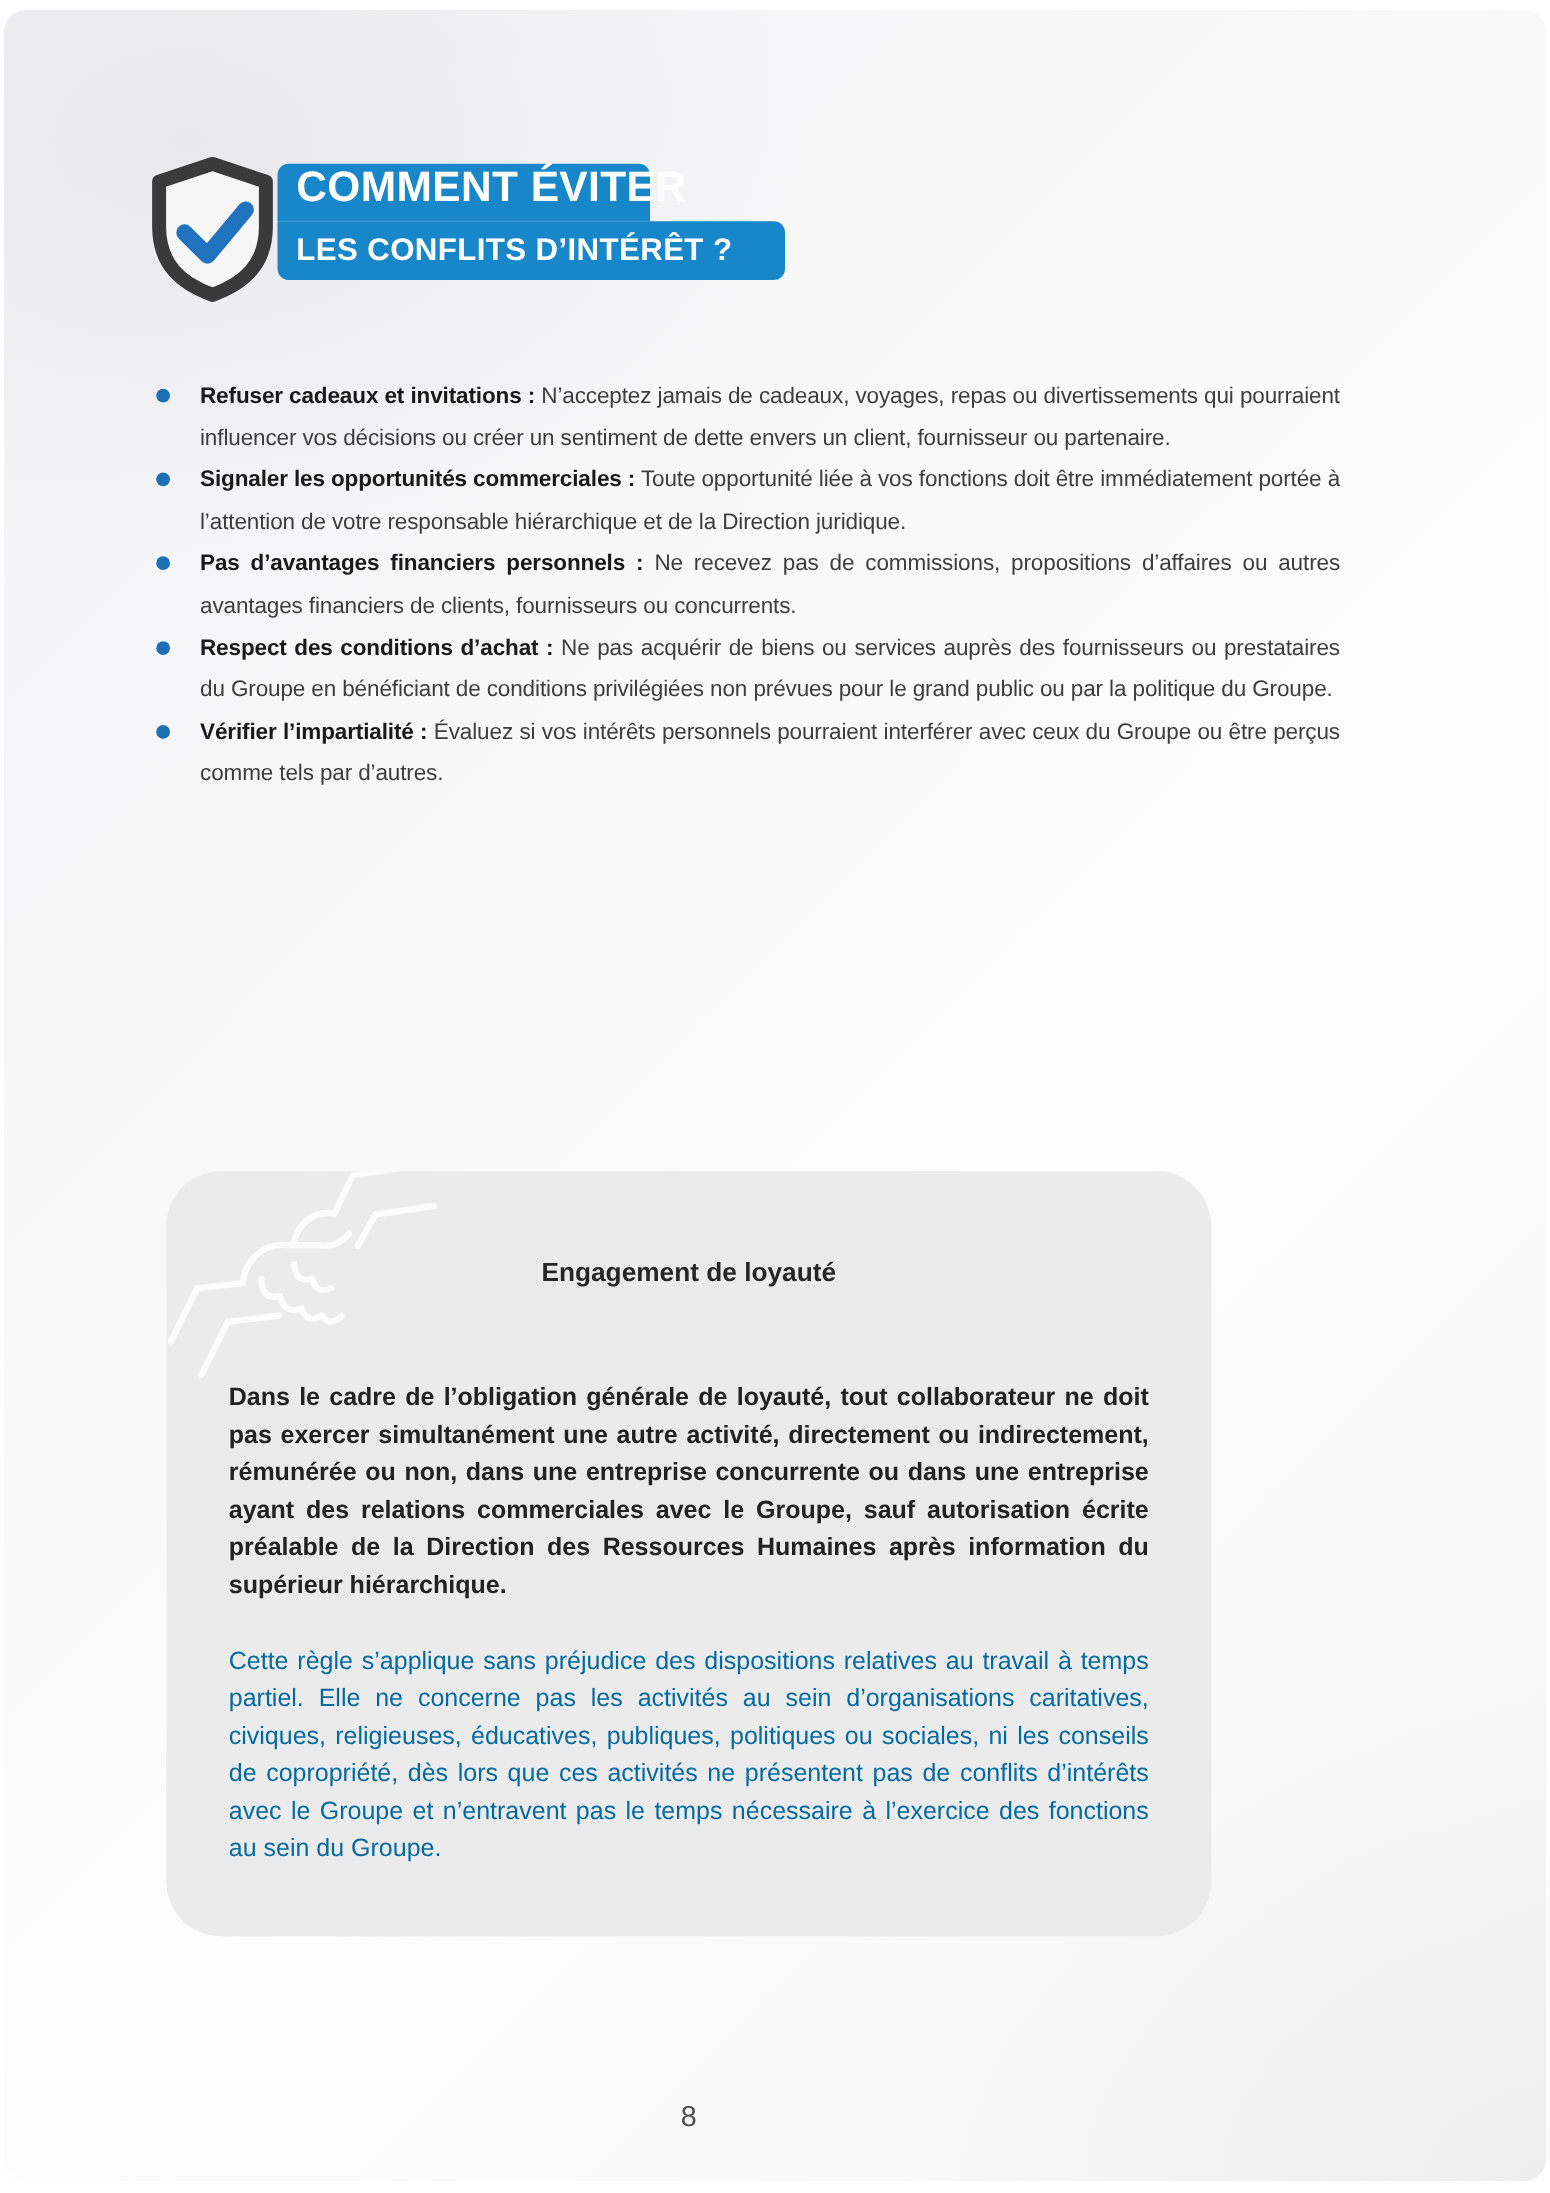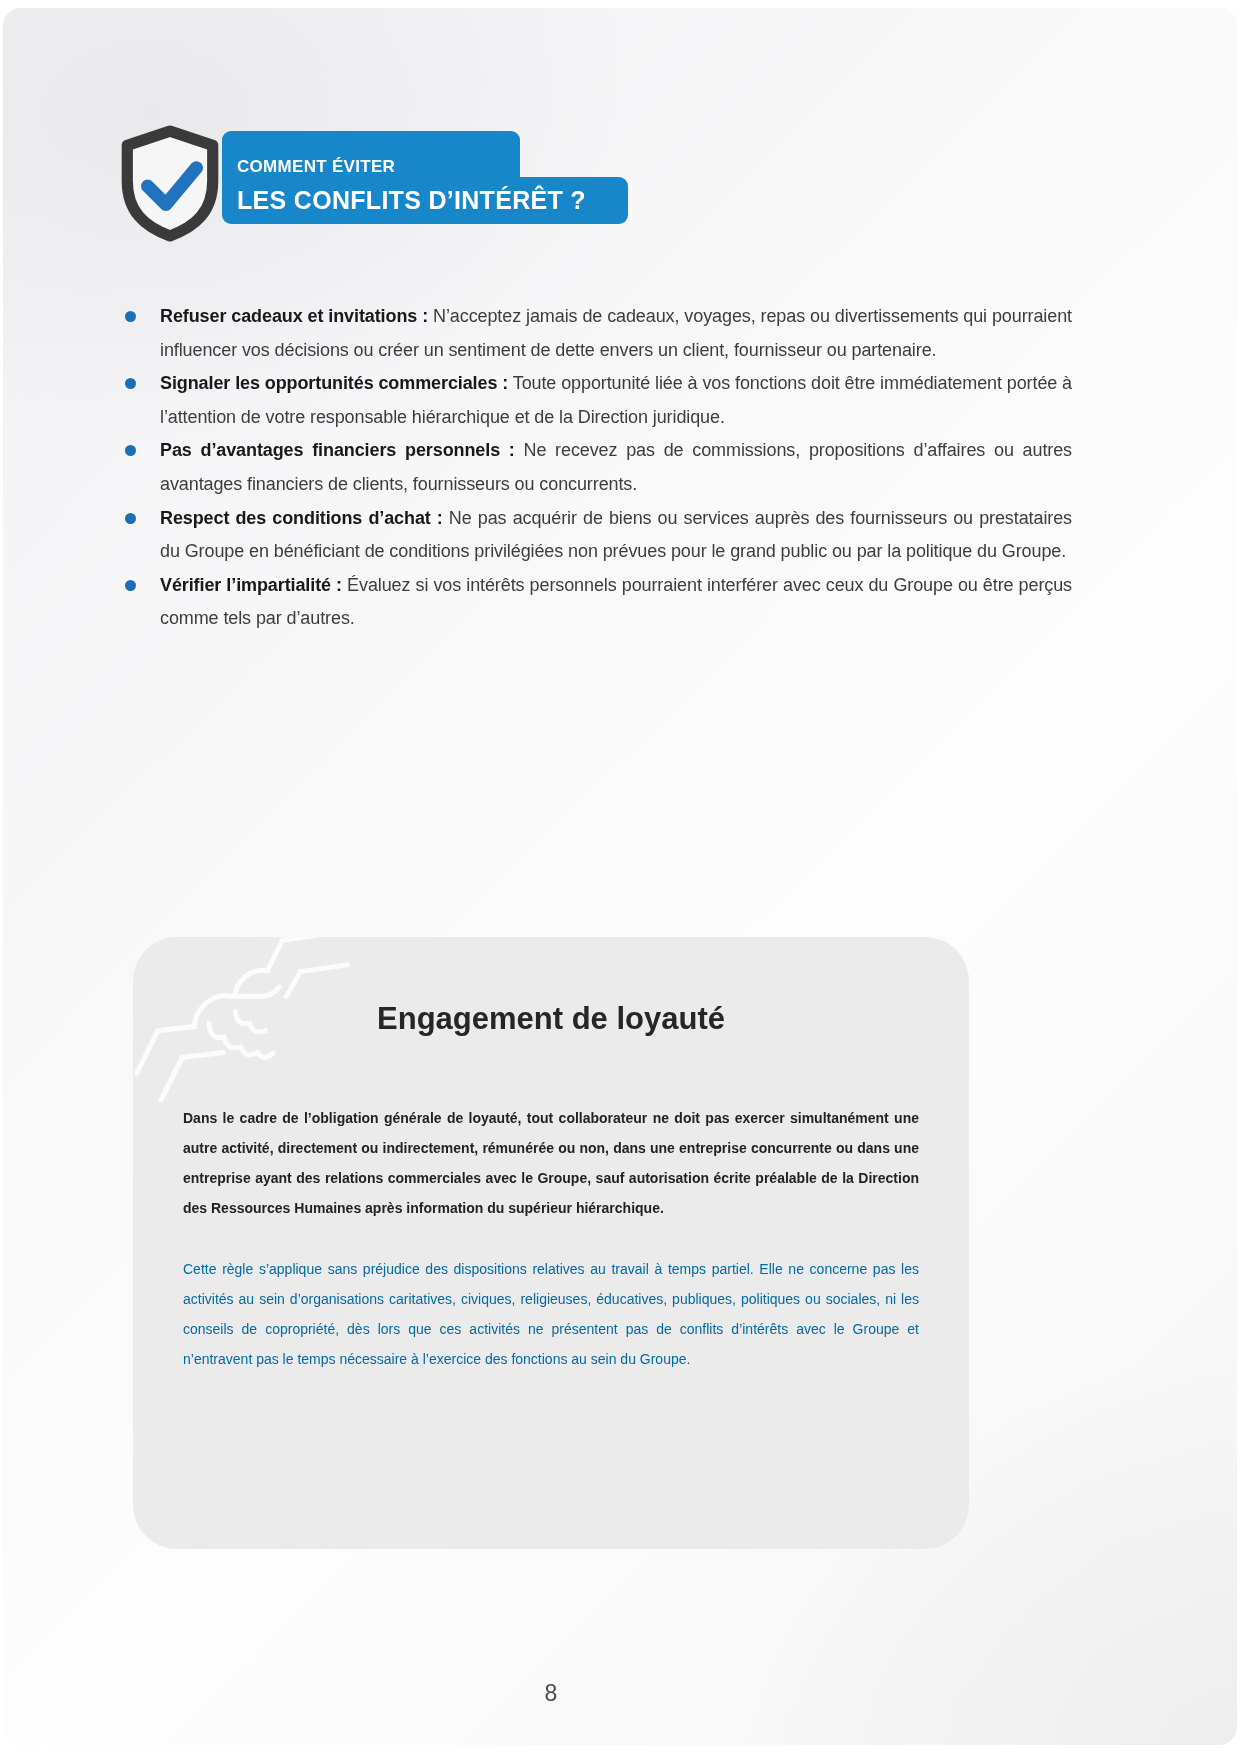--- a/index.html
+++ b/index.html
@@ -18,22 +18,22 @@
       radial-gradient(ellipse 900px 700px at 100% 100%, #eeeeef 0%, rgba(238,238,240,0) 55%),
       linear-gradient(135deg,#f2f2f4 0%,#f8f8f9 35%,#fdfdfd 60%,#f5f5f6 100%);
   }
 
   
   .shield{position:absolute;left:114px;top:122px;width:112px;height:120px;}
   .banner{position:absolute;left:222px;top:131px;color:#fff;}
   .banner .row1{
     width:298px;height:46px;border-radius:9px 9px 0 0;
     background:var(--banner-blue);
-    display:flex;align-items:flex-end;padding-left:15px;box-sizing:border-box;
-    font-size:17px;letter-spacing:.3px;
+    display:flex;align-items:flex-start;padding-left:15px;box-sizing:border-box;
+    font-size:34px;letter-spacing:.3px;
   }
   .banner .row2{
     width:406px;height:47px;border-radius:0 9px 9px 9px;
     background:var(--banner-blue);
     display:flex;align-items:center;padding-left:15px;box-sizing:border-box;
     font-size:25px;letter-spacing:.3px;
   }
   .w400{font-weight:700;} .w800{font-weight:800;}
   .banner .sp{white-space:pre;}
 
@@ -53,26 +53,26 @@
   }
   .tip .lead{font-weight:700;color:#191919;}
 
   
   .loybox{
     position:absolute;left:133px;top:937px;width:836px;height:612px;
     background:#ebebec;border-radius:44px;overflow:hidden;
   }
   .handshake{position:absolute;left:-38px;top:-34px;pointer-events:none;}
   .loybox .title{
-    margin-top:62px;text-align:center;font-weight:700;font-size:31px;line-height:40px;
+    margin-top:62px;text-align:center;font-weight:700;font-size:21px;line-height:40px;
   }
   .loybox .title .t1{color:#262626;display:block;}
   .loybox .title .t2{color:var(--accent-green);display:block;}
   .loybox .para{
-    margin:0 50px;text-align:justify;font-size:14px;line-height:30px;
+    margin:0 50px;text-align:justify;font-size:20px;line-height:30px;
   }
   .loybox .para.bold{margin-top:64px;font-weight:700;color:#222222;}
   .loybox .para.reg{margin-top:31px;font-weight:400;color:#0369a1;}
 
   
   .pagenum{
     position:absolute;left:133px;width:836px;top:1680px;
     text-align:center;font-size:23px;color:#4c4c4c;
   }
 </style>

